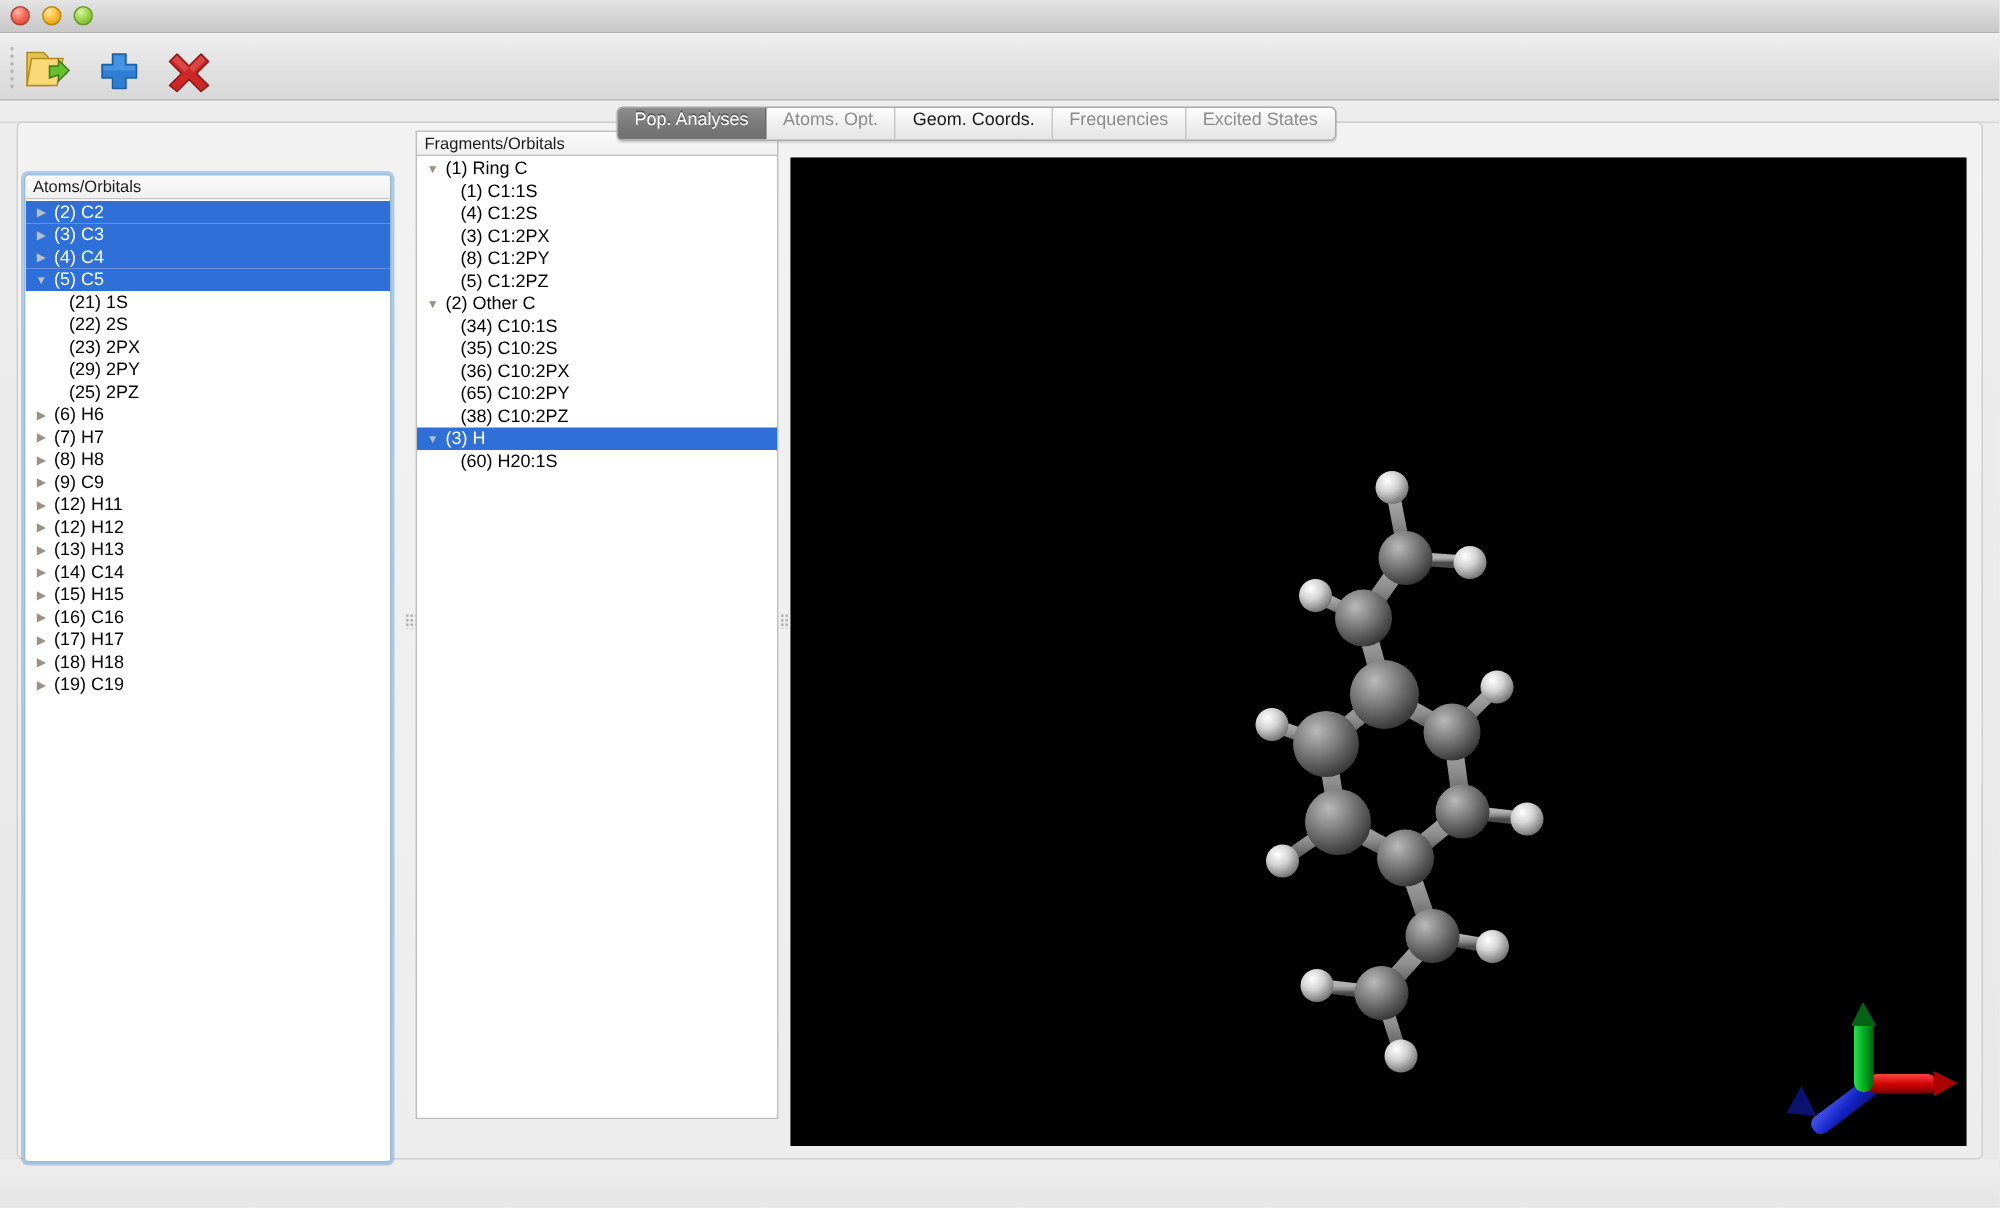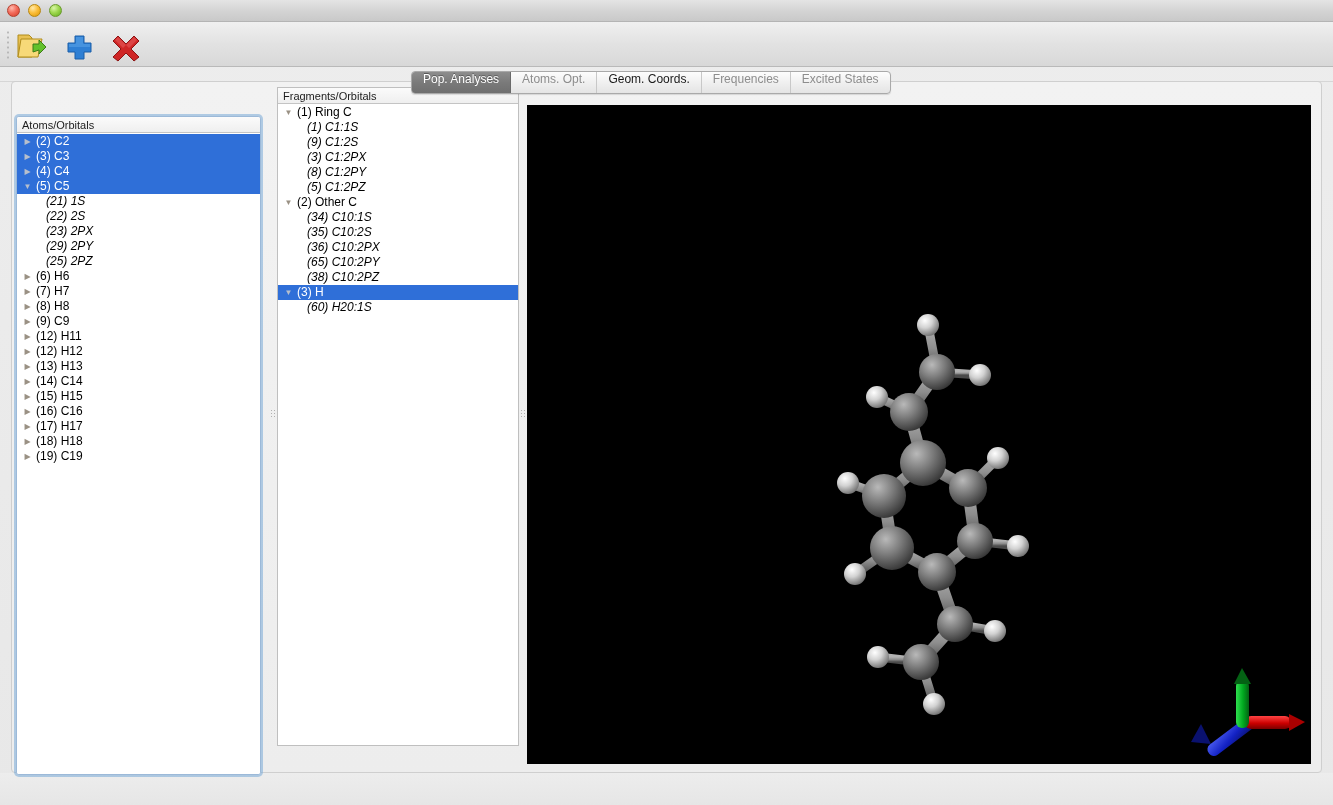--- a/index.html
+++ b/index.html
@@ -201,21 +201,21 @@
     font-size: 8px;
     line-height: 15px;
     color: #9a9184;
   }
   .row.sel .twisty { color: #b7bfcc; }
 
   .rlabel { padding-left: 2px; }
 
   
   .lvl0 { padding-left: 4px; }
-  .lvl1 { padding-left: 27px; font-style: italic; }
+  .lvl1 { padding-left: 27px; }
 
   
   .split-handle {
     position: absolute;
     width: 7px; height: 10px;
     background-image: radial-gradient(circle, #9b9b9b .8px, transparent 1px);
     background-size: 3px 3px;
     opacity: .75;
     z-index: 5;
   }
@@ -392,21 +392,21 @@
       <div class="panel-header">Fragments/Orbitals</div>
       <div class="tree-body" id="mid-tree">
           <div class="row lvl0">
             <span class="twisty">▼</span>
             <span class="rlabel">(1) Ring C</span>
           </div>
           <div class="row lvl1">
             <span class="rlabel">(1) C1:1S</span>
           </div>
           <div class="row lvl1">
-            <span class="rlabel">(9) C1:2S</span>
+            <span class="rlabel">(4) C1:2S</span>
           </div>
           <div class="row lvl1">
             <span class="rlabel">(3) C1:2PX</span>
           </div>
           <div class="row lvl1">
             <span class="rlabel">(8) C1:2PY</span>
           </div>
           <div class="row lvl1">
             <span class="rlabel">(5) C1:2PZ</span>
           </div>

